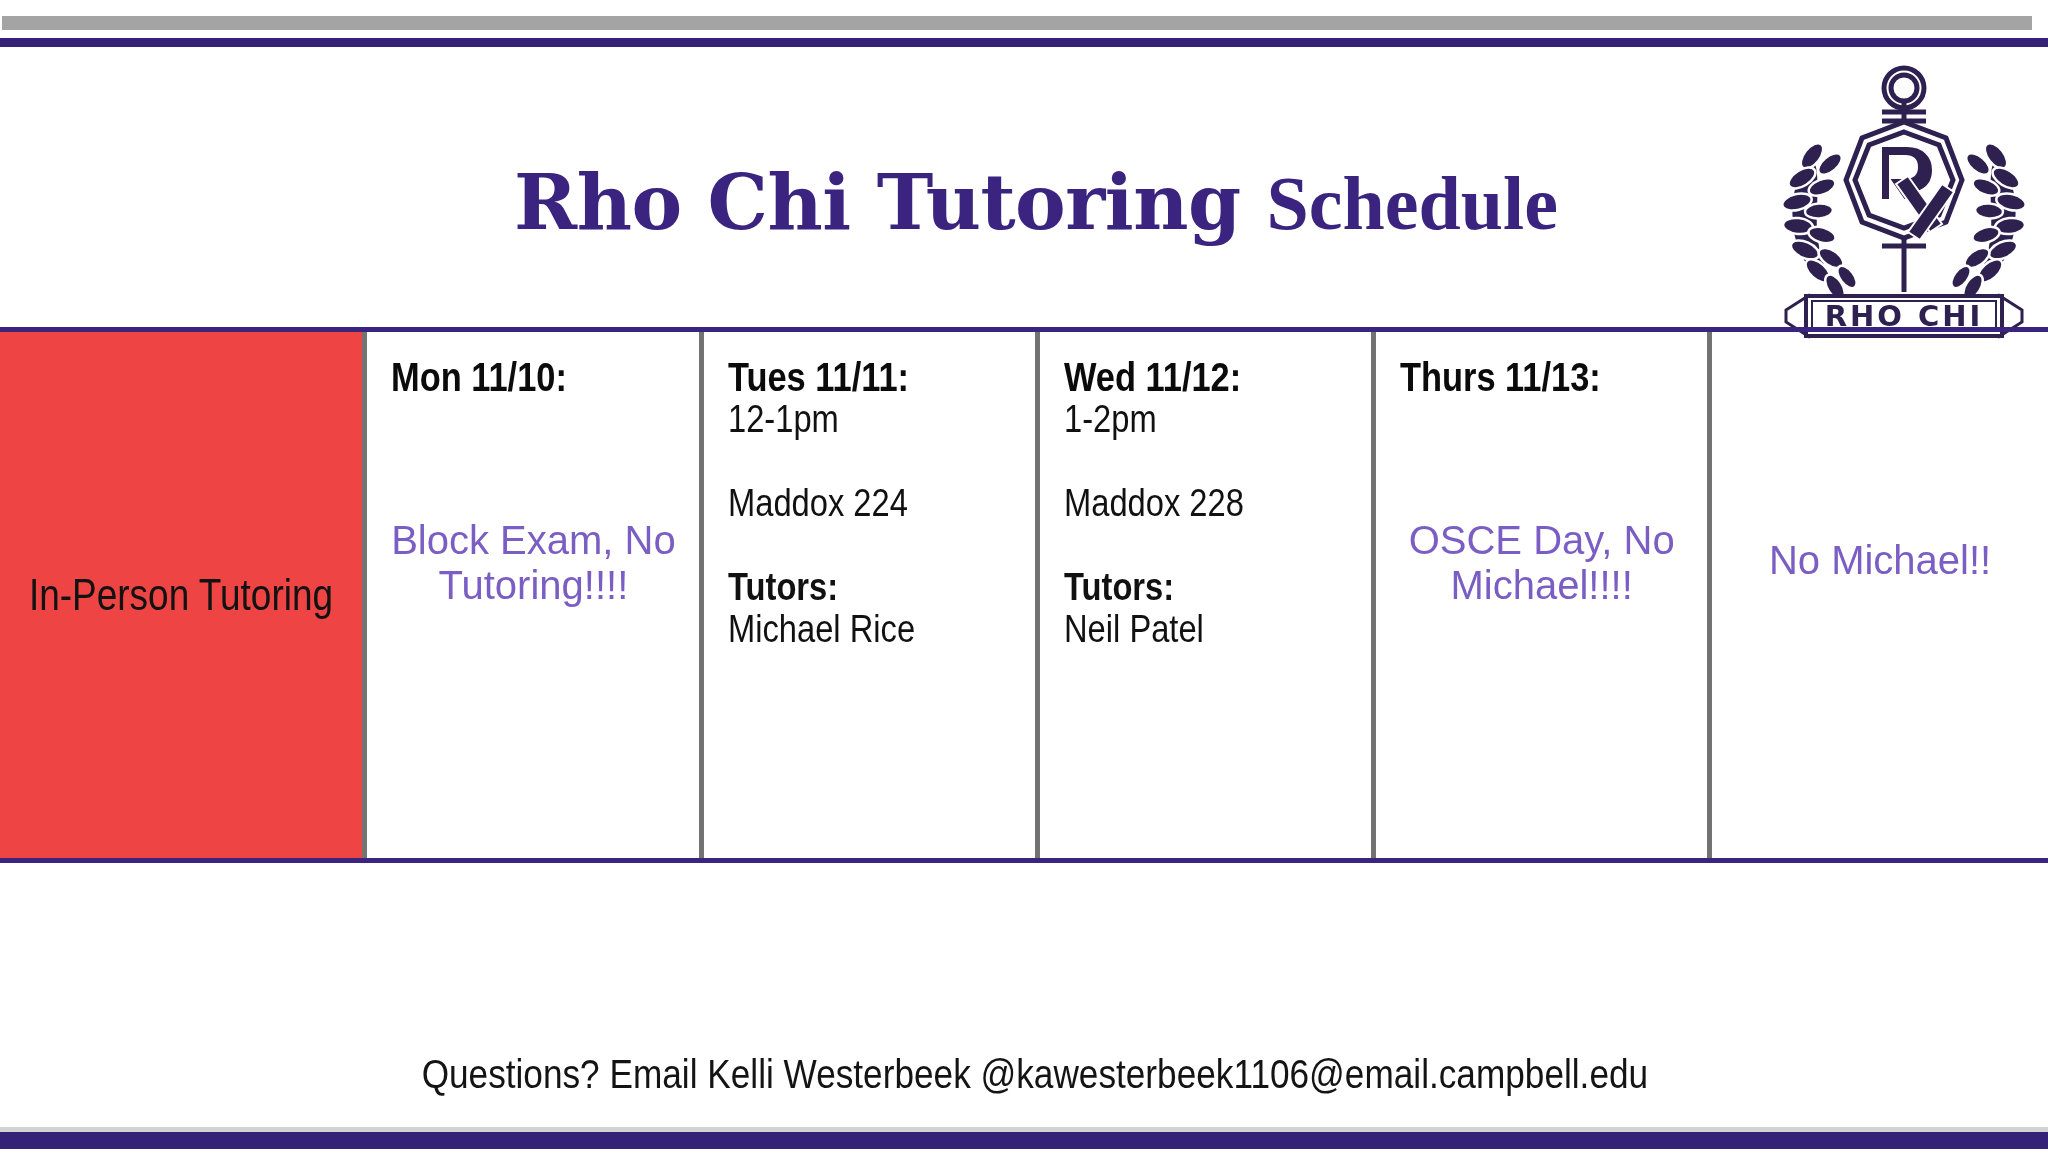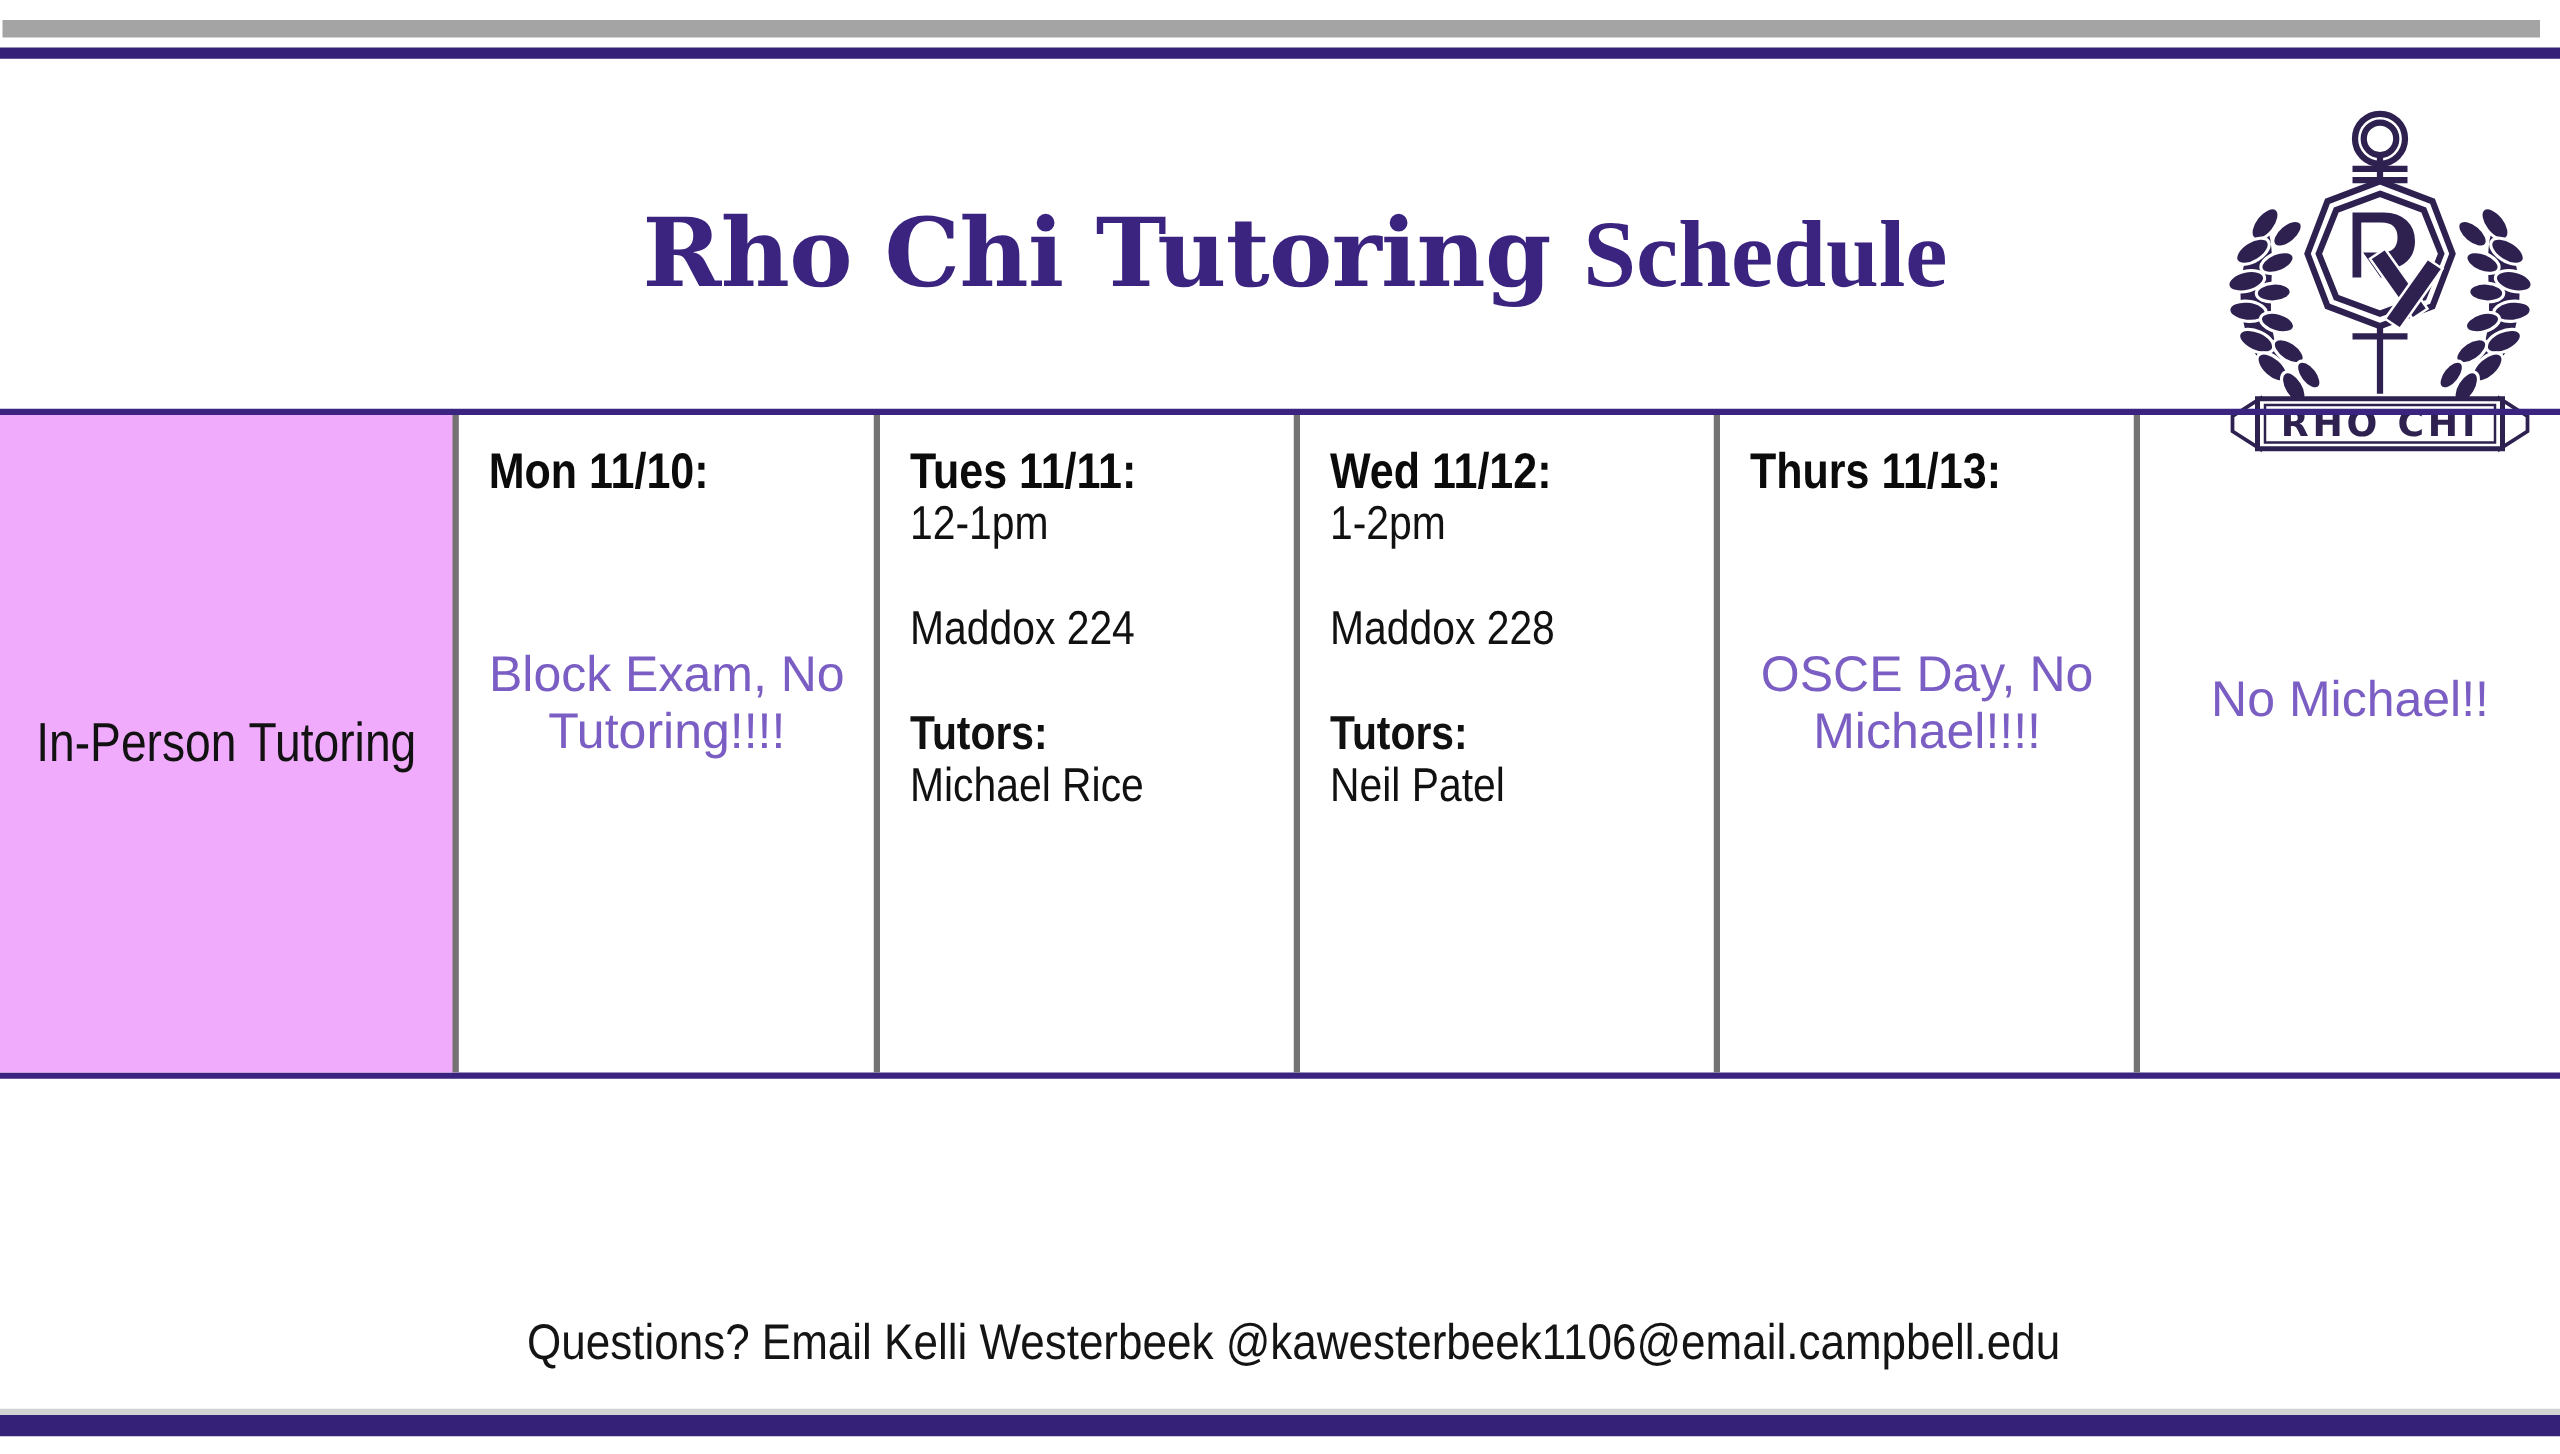--- a/index.html
+++ b/index.html
@@ -96,21 +96,21 @@
     font-family: "Liberation Serif", serif;
     font-weight: bold;
     font-size: 76px;
     color: #3b2480;
     letter-spacing: 0px;
   }
 
   
   .logo {
     position: absolute;
-    top: 36px;
+    top: 13px;
     right: 18px;
     width: 252px;
     height: 282px;
   }
   .logo svg { display: block; width: 252px; height: 282px; }
 
   
   .table {
     position: absolute;
     top: 297px;
@@ -125,21 +125,21 @@
   }
   .col {
     box-sizing: border-box;
     border-right: 5px solid #737373;
     position: relative;
     overflow: hidden;
   }
   .col:last-child { border-right: 0; }
   .col-label {
     width: 373px;
-    background: #f0abfc;
+    background: #ef4444;
     display: flex;
     align-items: center;
     justify-content: center;
   }
   .col-day { width: 341px; }
   .col-day:nth-of-type(2) { width: 342px; }
 
   .label-text {
     font-family: "Liberation Sans Narrow", "Liberation Sans", sans-serif;
     font-size: 44px;

